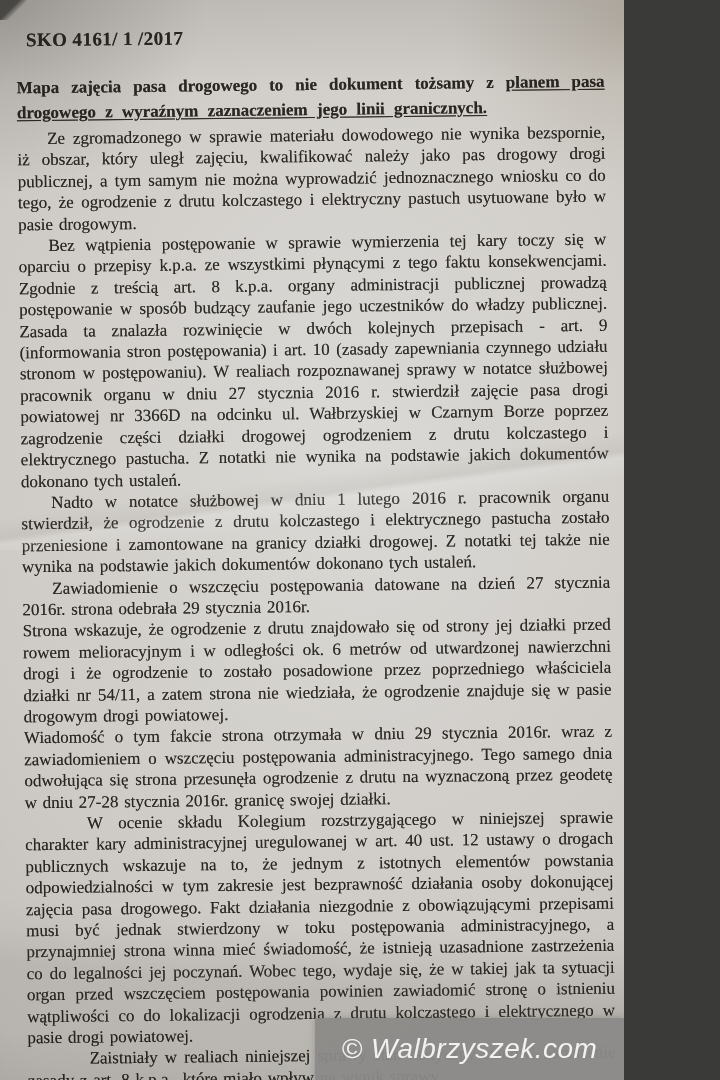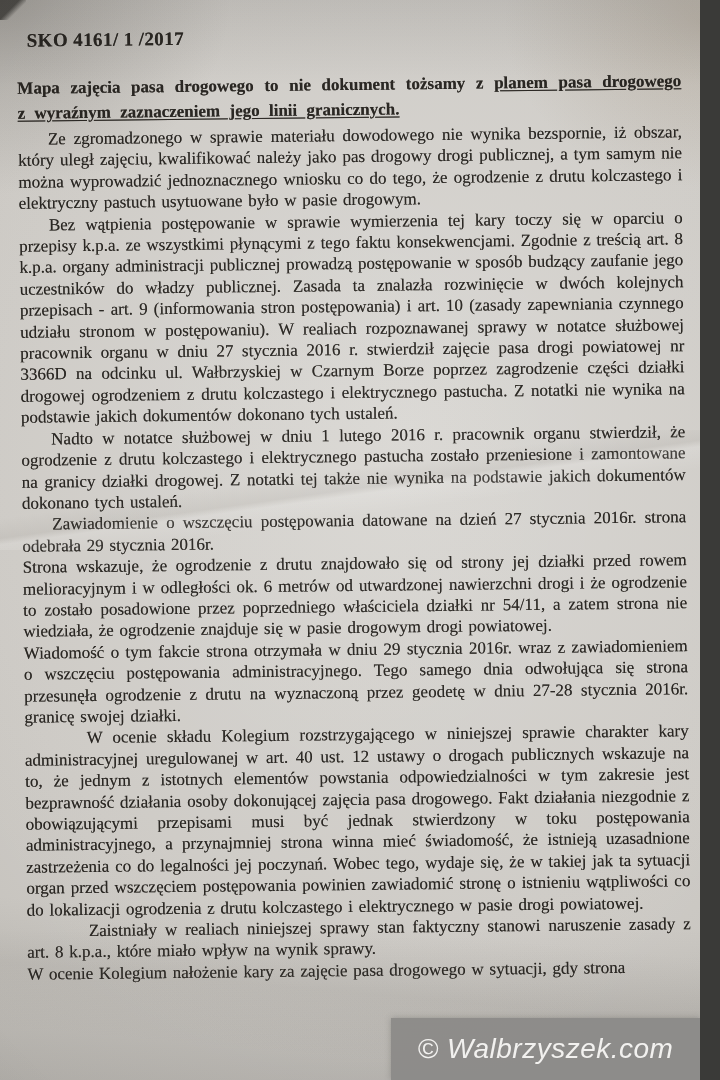--- a/index.html
+++ b/index.html
@@ -1,18 +1,18 @@
 <!DOCTYPE html>
 <html lang="pl"><head>
 <meta charset="utf-8">
 <style>
   html,body{margin:0;padding:0;background:#3a3a38;}
   .photo{
     position:relative;
-    width:700px;height:1080px;
+    width:624px;height:1080px;
     overflow:hidden;
     background:
       radial-gradient(40% 22% at 100% 2%, rgba(148,132,110,0.30), rgba(148,132,110,0) 70%),
       radial-gradient(55% 30% at 0% 0%, rgba(70,66,60,0.28), rgba(70,66,60,0) 60%),
       radial-gradient(120% 95% at 58% 40%, #d9d7d3 0%, #cdcac5 52%, #bcb9b3 100%);
     font-family:"Liberation Serif","DejaVu Serif",serif;
   }
   
   .corner-tl{
     position:absolute;top:0;left:0;width:26px;height:20px;

